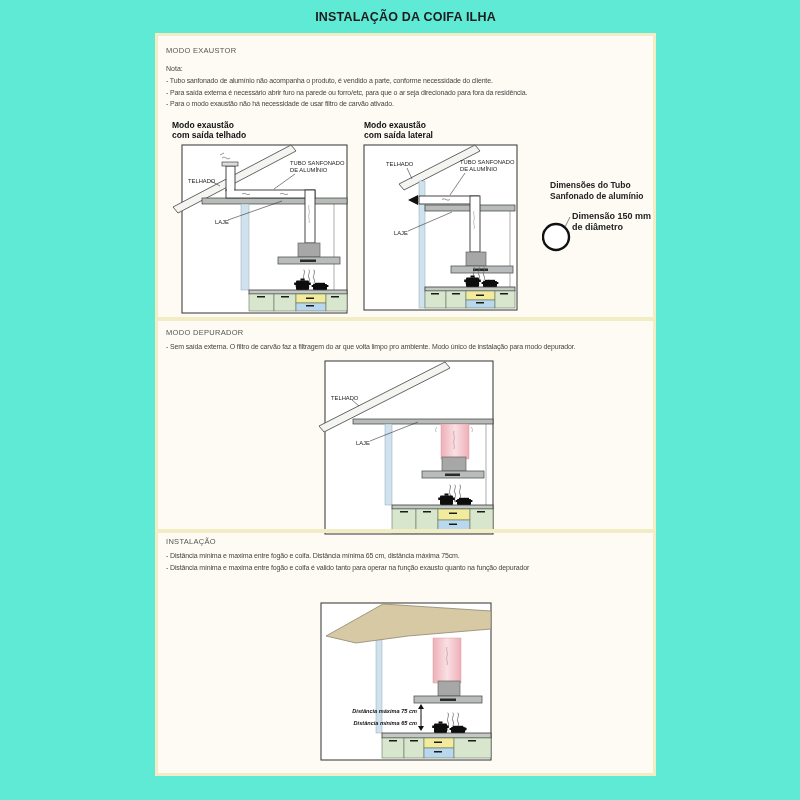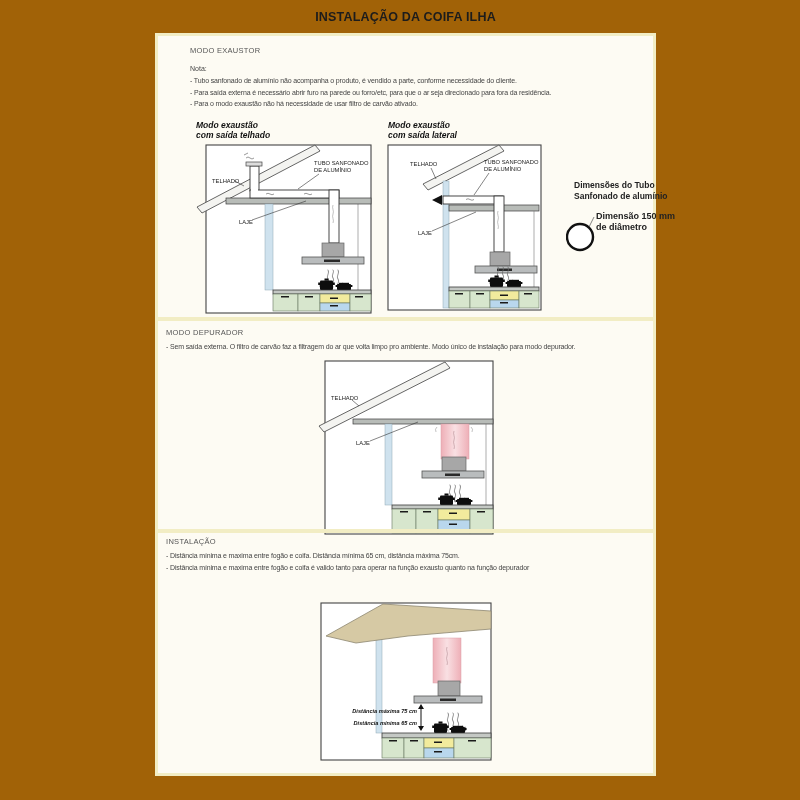--- a/index.html
+++ b/index.html
@@ -1,34 +1,34 @@
 <!DOCTYPE html>
 <html style="--border_yellow: #f2edc4; --page_bg: #fdfbf3; --pink_air_edge: #eeafb7; --pink_air_center: #f9e0e3; --roof_tan: #d6c9a4; --wall_blue: #cfe2ee; --cabinet_green: #d7e6cd; --drawer_yellow: #f2eb9d; --drawer_blue: #b9d7ed; --hood_gray: #a7a7a7;"><head>
 <meta charset="utf-8">
 <style>
   html,body{margin:0;padding:0;background:#ffffff;width:800px;height:800px;
     font-family:"Liberation Sans",sans-serif;-webkit-font-smoothing:antialiased;}
-  .page{position:relative;width:800px;height:800px;background:#a16207;overflow:hidden;}
+  .page{position:relative;width:800px;height:800px;background:#5eead4;overflow:hidden;}
   .page-title{position:absolute;left:155px;top:10px;width:501px;text-align:center;
     font-size:12.5px;font-weight:bold;color:#1c1c1c;letter-spacing:.2px;margin:0;}
   .content{position:absolute;left:155px;top:33px;width:495px;height:737px;
     background:var(--page_bg,#fdfbf3);border:3px solid var(--border_yellow,#f2edc4);}
   .divider{position:absolute;left:0;width:100%;height:4px;background:var(--border_yellow,#f2edc4);}
   .div1{top:281px;} .div2{top:493px;}
   .sec{position:absolute;left:0;width:100%;box-sizing:border-box;}
-  .sec1{top:0;height:281px;padding:10px 8px 0;margin-left:24px;}
+  .sec1{top:0;height:281px;padding:10px 8px 0;}
   .sec2{top:285px;height:208px;padding:7px 8px 12px;}
   .sec3{top:497px;height:240px;padding:4px 8px 0;}
   .sec-heading{font-size:7.5px;color:#555;letter-spacing:.3px;margin:0 0 10px 0;}
   .note-label{font-size:7px;color:#444;margin:0 0 3px 0;}
   .note-line{font-size:7px;color:#444;letter-spacing:-.15px;line-height:11.5px;margin:0;}
   .diagrams-row{position:absolute;top:84px;left:8px;right:0;height:196px;}
   .diagram-block{position:absolute;top:0;}
   .db1{left:4px;width:180px;} .db2{left:196px;width:157px;}
-  .diagram-title{font-size:8.5px;font-weight:bold;color:#111;line-height:10px;margin:0 0 3px 2px;font-style:italic;}
+  .diagram-title{font-size:8.5px;font-weight:bold;color:#111;line-height:10px;margin:0 0 3px 2px;}
   .dims-block{position:absolute;left:376px;top:60px;width:145px;}
   .dims-heading{font-size:8.5px;font-weight:bold;color:#222;line-height:11px;margin:0 0 2px 8px;}
   .dims-svg text{font-size:9px;font-weight:bold;fill:#222;}
   .sec2 .diag-wrap{position:absolute;top:38px;left:50%;margin-left:-88px;}
   .sec3 .diag-wrap{position:absolute;top:68px;left:50%;margin-left:-90px;}
   
   .frame{fill:#ffffff;stroke:#444;stroke-width:1.1;}
   .roofstrip{fill:#f4f4f1;stroke:#555;stroke-width:.9;}
   .rooftan{fill:var(--roof_tan,#d6c9a4);stroke:#8d8671;stroke-width:.8;}
   .slab{fill:#b8bcb8;stroke:#3a3a3a;stroke-width:.7;}

